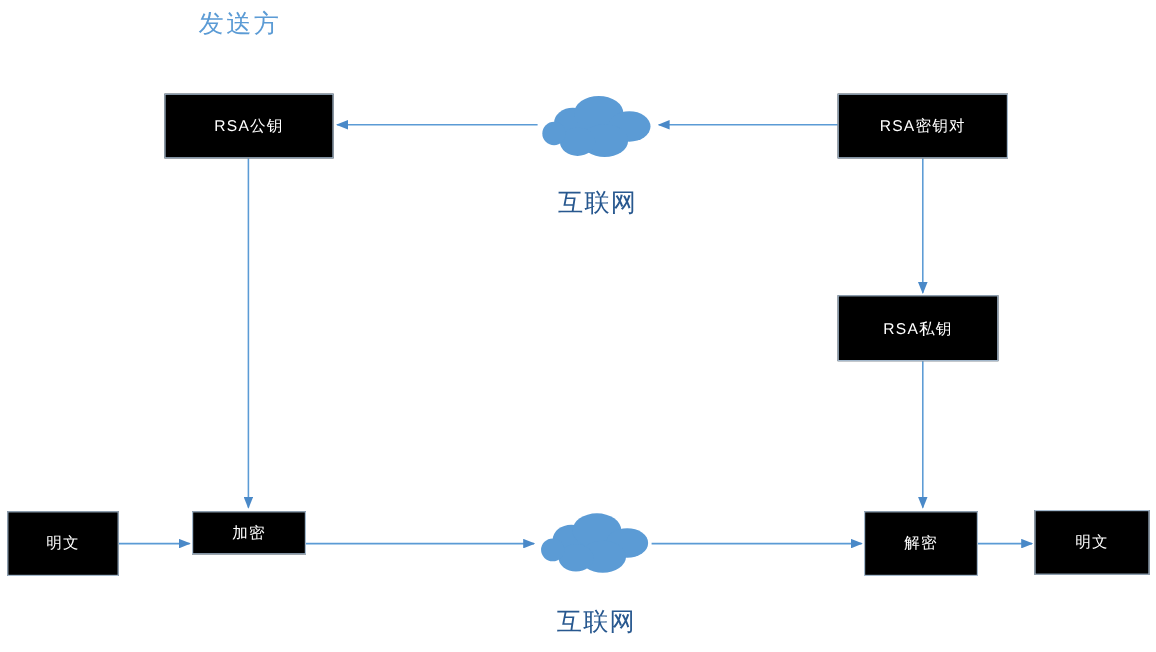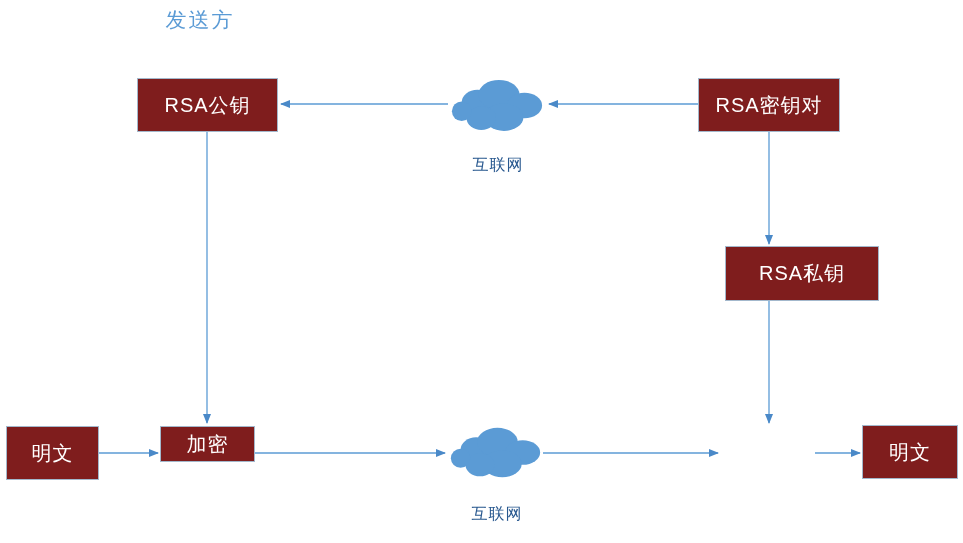--- a/index.html
+++ b/index.html
@@ -20,51 +20,51 @@
   svg.overlay line {
     stroke: #5b9bd5;
     stroke-width: 1.3;
   }
   svg.overlay .arrowhead { fill: #4a89c8; }
   svg.overlay .cloud { fill: #5b9bd5; }
 
   .node {
     position: absolute;
     box-sizing: border-box;
-    background: #7f1d1d;
+    background: #000000;
     border: 1px solid #a3b8cc;
     color: #ffffff;
     display: flex;
     align-items: center;
     justify-content: center;
-    font-size: 20px;
+    font-size: 13px;
     letter-spacing: 1px;
     user-select: none;
   }
   .section-title {
     position: absolute;
     width: 120px;
     text-align: center;
     color: #5b9bd5;
     font-size: 21px;
     letter-spacing: 2px;
   }
   .inet-label {
     position: absolute;
     width: 100px;
     text-align: center;
     color: #28588f;
-    font-size: 16px;
+    font-size: 21px;
     letter-spacing: 1px;
   }
 
   
   #n-rsa-public  { left: 137px; top: 78px;  width: 141px; height: 54px; }
   #n-keypair     { left: 698px; top: 78px;  width: 142px; height: 54px; text-align: right; }
-  #n-private     { left: 698px; top: 246px; width: 154px; height: 55px; margin-left: 27px; }
+  #n-private     { left: 698px; top: 246px; width: 134px; height: 55px; }
   #n-plain-l     { left: 6px;   top: 426px; width: 93px;  height: 54px; }
   #n-encrypt     { left: 160px; top: 426px; width: 95px;  height: 36px; }
   #n-decrypt     { left: 720px; top: 426px; width: 95px;  height: 54px; }
   #n-plain-r     { left: 862px; top: 425px; width: 96px;  height: 54px; }
 
   #t-sender   { left: 140px; top: 6px; }
   #t-receiver { left: 701px; top: 6px; }
 
   #l-inet-top    { left: 448px; top: 155px; }
   #l-inet-bottom { left: 447px; top: 504px; }
@@ -105,18 +105,19 @@
     <use href="#cloudShape" xlink:href="#cloudShape" class="cloud" transform="translate(447,424) scale(0.97,0.95)"></use>
   </svg>
 
   <div class="section-title" id="t-sender">发送方</div>
 
   <div class="node" id="n-rsa-public">RSA公钥</div>
   <div class="node" id="n-keypair">RSA密钥对</div>
   <div class="node" id="n-private">RSA私钥</div>
   <div class="node" id="n-plain-l">明文</div>
   <div class="node" id="n-encrypt">加密</div>
+  <div class="node" id="n-decrypt">解密</div>
   <div class="node" id="n-plain-r">明文</div>
 
   <div class="inet-label" id="l-inet-top">互联网</div>
   <div class="inet-label" id="l-inet-bottom">互联网</div>
 
 </div>
 
 </body></html>

